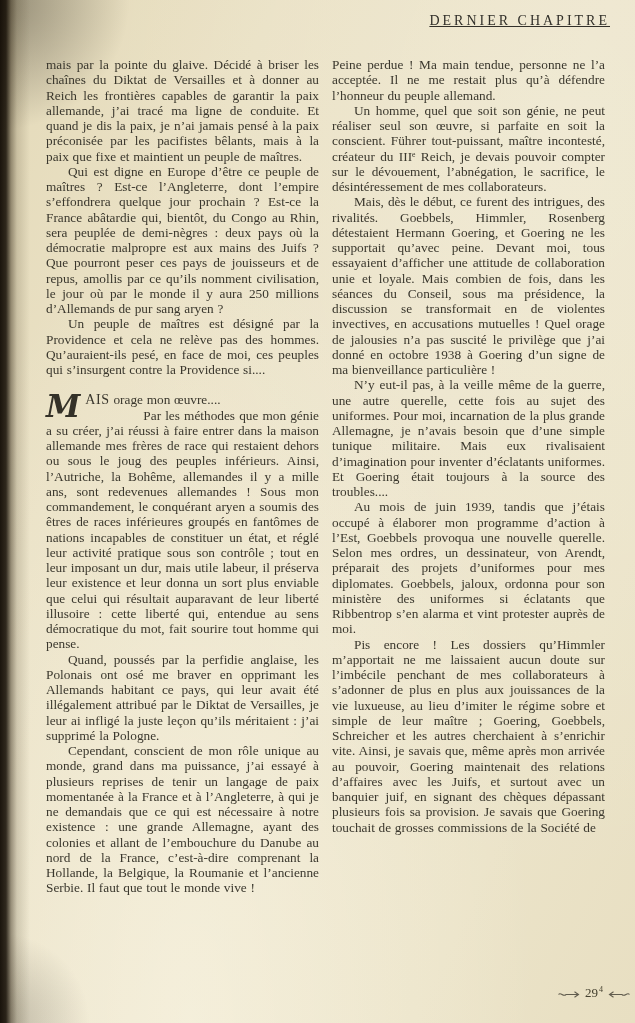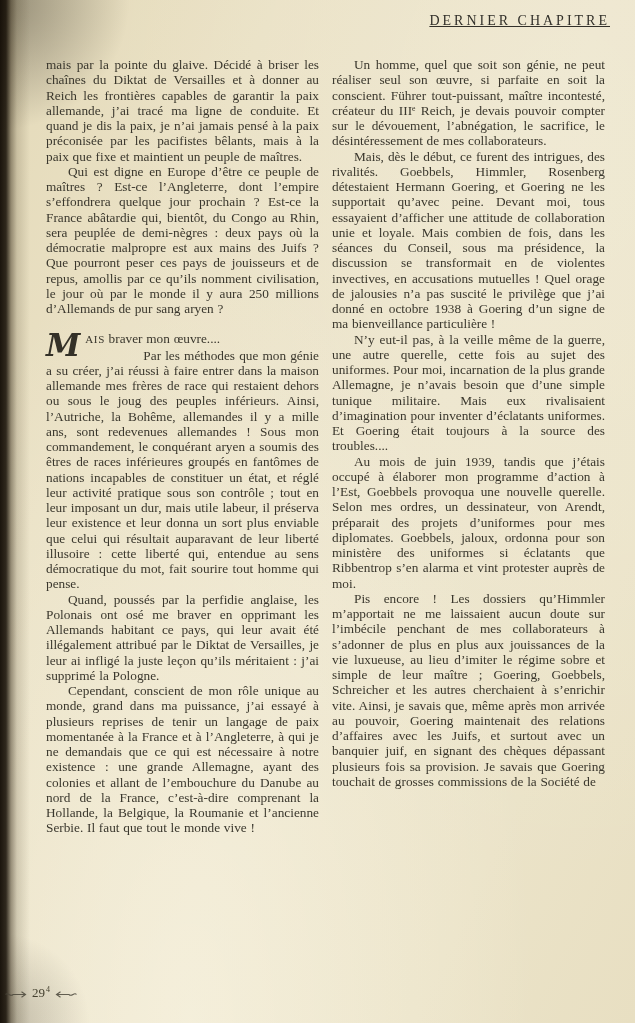--- a/index.html
+++ b/index.html
@@ -59,54 +59,56 @@
   .dropcap {
     float: left;
     font-size: 31px;
     line-height: 23px;
     font-style: italic;
     font-weight: bold;
     font-family: "DejaVu Serif", "Liberation Serif", serif;
     margin: 3px 5px 0 0;
     color: #343128;
   }
-  .sc { font-size: 11px; letter-spacing: 0.6px; }
+  .sc { font-size: 14px; letter-spacing: 0.6px; }
   .line2-indent { display: inline-block; width: 58px; }
   .footer {
-    position: absolute; left: 0; right: 17px; top: 985px;
-    text-align: left;
+    position: absolute; left: 0; right: 0; top: 985px;
+    text-align: right;
     font-size: 13px;
     color: #44402f;
   }
   .footer sup { font-size: 8px; vertical-align: super; margin-left: 1px; }
   .fleuron { vertical-align: middle; opacity: 0.85; margin: 0 5px; }
 </style>
 </head>
 <body>
 
 <div class="page">
   <div class="gutter"></div>
 
   <div class="running-header">
     <div>DERNIER CHAPITRE</div>
   </div>
 
   <div class="columns">
     <div class="col">
       <p class="para">mais par la pointe du glaive. Décidé à briser les chaînes du Diktat de Versailles et à donner au Reich les frontières capables de garantir la paix allemande, j’ai tracé ma ligne de conduite. Et quand je dis la paix, je n’ai jamais pensé à la paix préconisée par les pacifistes bêlants, mais à la paix que fixe et maintient un peuple de maîtres.</p>
       <p class="para indent">Qui est digne en Europe d’être ce peuple de maîtres&nbsp;? Est-ce l’Angleterre, dont l’empire s’effondrera quelque jour prochain&nbsp;? Est-ce la France abâtardie qui, bientôt, du Congo au Rhin, sera peuplée de demi-nègres&nbsp;: deux pays où la démocratie malpropre est aux mains des Juifs&nbsp;? Que pourront peser ces pays de jouisseurs et de repus, amollis par ce qu’ils nomment civilisation, le jour où par le monde il y aura 250 millions d’Allemands de pur sang aryen&nbsp;?</p>
+      <p class="para indent">Un peuple de maîtres est désigné par la Providence et cela ne relève pas des hommes. Qu’auraient-ils pesé, en face de moi, ces peuples qui s’insurgent contre la Providence si....</p>
       <p class="para dropcap-para">
-        <span class="dropcap">M</span><span class="sc">AIS</span><span> braver mon œuvre....</span><br>
+        <span class="dropcap">M</span><span class="sc">AIS</span><span> orage mon œuvre....</span><br>
         <span class="line2-indent"></span><span>Par les méthodes que mon génie a su créer, j’ai réussi à faire entrer dans la maison allemande mes frères de race qui restaient dehors ou sous le joug des peuples inférieurs. Ainsi, l’Autriche, la Bohême, allemandes il y a mille ans, sont redevenues allemandes&nbsp;! Sous mon commandement, le conquérant aryen a soumis des êtres de races inférieures groupés en fantômes de nations incapables de constituer un état, et réglé leur activité pratique sous son contrôle&nbsp;; tout en leur imposant un dur, mais utile labeur, il préserva leur existence et leur donna un sort plus enviable que celui qui résultait auparavant de leur liberté illusoire&nbsp;: cette liberté qui, entendue au sens démocratique du mot, fait sourire tout homme qui pense.</span>
       </p>
       <p class="para indent">Quand, poussés par la perfidie anglaise, les Polonais ont osé me braver en opprimant les Allemands habitant ce pays, qui leur avait été illégalement attribué par le Diktat de Versailles, je leur ai infligé la juste leçon qu’ils méritaient&nbsp;: j’ai supprimé la Pologne.</p>
       <p class="para indent">Cependant, conscient de mon rôle unique au monde, grand dans ma puissance, j’ai essayé à plusieurs reprises de tenir un langage de paix momentanée à la France et à l’Angleterre, à qui je ne demandais que ce qui est nécessaire à notre existence&nbsp;: une grande Allemagne, ayant des colonies et allant de l’embouchure du Danube au nord de la France, c’est-à-dire comprenant la Hollande, la Belgique, la Roumanie et l’ancienne Serbie. Il faut que tout le monde vive&nbsp;!</p>
     </div>
 
     <div class="col">
+      <p class="para">Peine perdue&nbsp;! Ma main tendue, personne ne l’a acceptée. Il ne me restait plus qu’à défendre l’honneur du peuple allemand.</p>
       <p class="para indent">Un homme, quel que soit son génie, ne peut réaliser seul son œuvre, si parfaite en soit la conscient. Führer tout-puissant, maître incontesté, créateur du IIIᵉ Reich, je devais pouvoir compter sur le dévouement, l’abnégation, le sacrifice, le désintéressement de mes collaborateurs.</p>
       <p class="para indent">Mais, dès le début, ce furent des intrigues, des rivalités. Goebbels, Himmler, Rosenberg détestaient Hermann Goering, et Goering ne les supportait qu’avec peine. Devant moi, tous essayaient d’afficher une attitude de collaboration unie et loyale. Mais combien de fois, dans les séances du Conseil, sous ma présidence, la discussion se transformait en de violentes invectives, en accusations mutuelles&nbsp;! Quel orage de jalousies n’a pas suscité le privilège que j’ai donné en octobre 1938 à Goering d’un signe de ma bienveillance particulière&nbsp;!</p>
       <p class="para indent">N’y eut-il pas, à la veille même de la guerre, une autre querelle, cette fois au sujet des uniformes. Pour moi, incarnation de la plus grande Allemagne, je n’avais besoin que d’une simple tunique militaire. Mais eux rivalisaient d’imagination pour inventer d’éclatants uniformes. Et Goering était toujours à la source des troubles....</p>
       <p class="para indent">Au mois de juin 1939, tandis que j’étais occupé à élaborer mon programme d’action à l’Est, Goebbels provoqua une nouvelle querelle. Selon mes ordres, un dessinateur, von Arendt, préparait des projets d’uniformes pour mes diplomates. Goebbels, jaloux, ordonna pour son ministère des uniformes si éclatants que Ribbentrop s’en alarma et vint protester auprès de moi.</p>
       <p class="para indent">Pis encore&nbsp;! Les dossiers qu’Himmler m’apportait ne me laissaient aucun doute sur l’imbécile penchant de mes collaborateurs à s’adonner de plus en plus aux jouissances de la vie luxueuse, au lieu d’imiter le régime sobre et simple de leur maître&nbsp;; Goering, Goebbels, Schreicher et les autres cherchaient à s’enrichir vite. Ainsi, je savais que, même après mon arrivée au pouvoir, Goering maintenait des relations d’affaires avec les Juifs, et surtout avec un banquier juif, en signant des chèques dépassant plusieurs fois sa provision. Je savais que Goering touchait de grosses commissions de la Société de</p>
     </div>
   </div>
 
   <div class="footer">
     <svg class="fleuron" width="22" height="9" viewBox="0 0 22 9">

